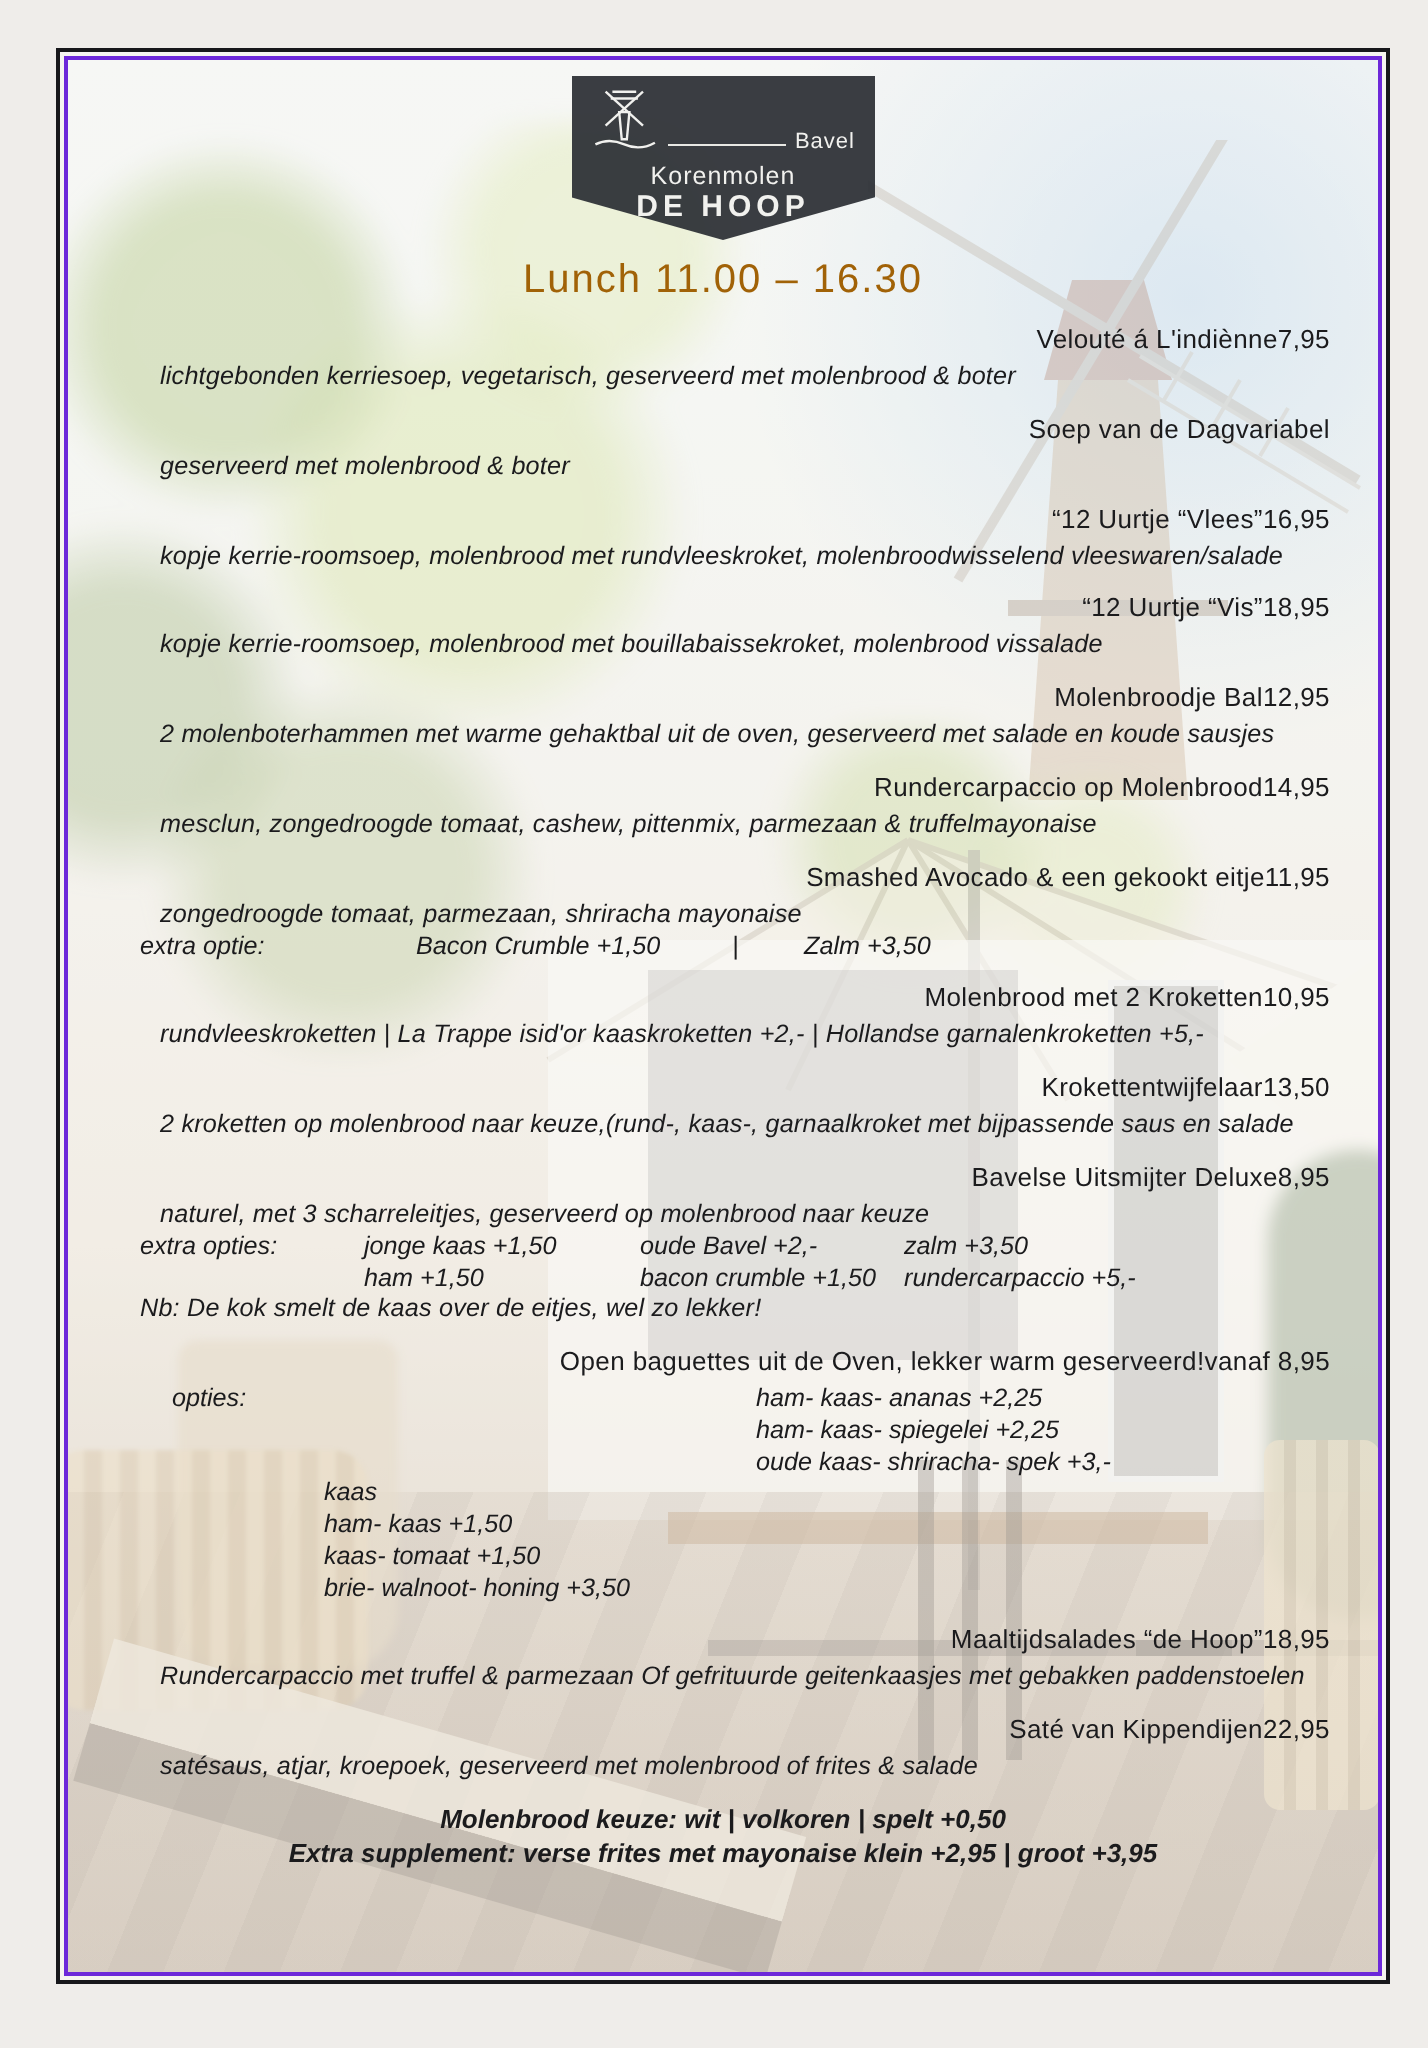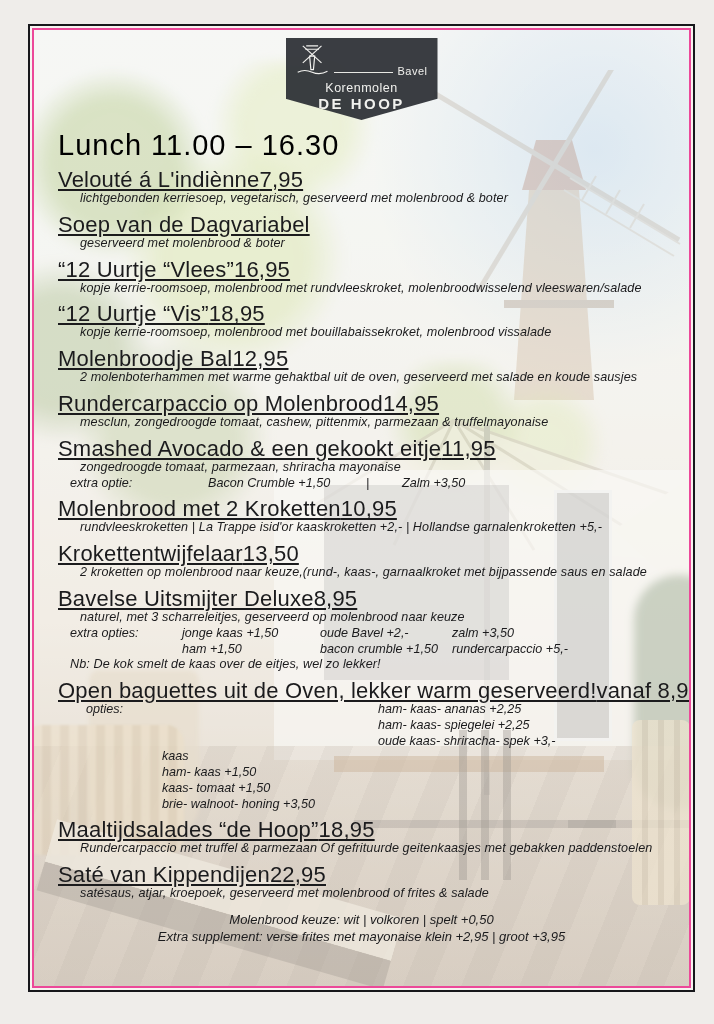--- a/index.html
+++ b/index.html
@@ -6,21 +6,21 @@
   body {
     width:714px; height:1024px; position:relative; overflow:hidden;
     background:#efedea; font-family:"Liberation Sans", sans-serif; color:#1b1b1d;
   }
   
   .frame-outer {
     position:absolute; left:28px; top:24px; width:667px; height:968px;
     border:2px solid #17171b; box-sizing:border-box; background:#f6f4f0;
   }
   .frame-inner {
-    position:absolute; inset:2px; border:2px solid #ec4899; overflow:hidden;padding-left:25px;
+    position:absolute; inset:2px; border:2px solid #6d28d9; overflow:hidden;padding-left:25px;
   }
   
   .photo { position:absolute; inset:0; z-index:0; }
   .photo > div, .photo > svg { position:absolute; }
   .ph-base { inset:0;
     background:linear-gradient(180deg,#f0f1ee 0%,#eef0ea 18%,#edeae2 40%,#e8e0d2 62%,#dacebd 78%,#cdbeab 100%); }
   .ph-sky { top:0; right:0; width:48%; height:36%;
     background:radial-gradient(ellipse at 70% 35%, rgba(160,196,228,.55), rgba(160,196,228,0) 72%); }
   .ph-leaves1 { left:-50px; top:30px; width:430px; height:470px; filter:blur(5px);
     background:
@@ -62,40 +62,40 @@
     width:152px; height:82px; margin:2px auto 0; padding:6px 10px 0; box-sizing:border-box;
     background:rgba(46,49,54,.94); color:#f1f1ee; text-align:center;
     clip-path:polygon(0 0, 100% 0, 100% 74%, 50% 100%, 0 74%);
   }
   .badge-top { display:flex; align-items:flex-end; gap:4px; }
   .badge-rule { flex:1; border-top:1px solid #e8e8e4; margin-bottom:7px; }
   .badge-region { font-size:11px; letter-spacing:.5px; margin-bottom:3px; }
   .badge-l1 { font-size:12.5px; letter-spacing:.5px; margin-top:1px; }
   .badge-l2 { font-size:15px; font-weight:bold; letter-spacing:2.5px; }
   
-  .page-title { text-align:left; font-size:29px; letter-spacing:1px; margin:9px 0 4px; color:#000000; }
+  .page-title { text-align:center; font-size:20px; letter-spacing:1px; margin:9px 0 4px; color:#a16207; }
   
   .item { margin-top:6px; }
-  .item-head { display:flex; justify-content:flex-start; align-items:baseline;
-    font-size:22px; line-height:23px; letter-spacing:.2px;text-decoration:underline; }
+  .item-head { display:flex; justify-content:flex-end; align-items:baseline;
+    font-size:13px; line-height:23px; letter-spacing:.2px; }
   .item-name { white-space:nowrap; }
   .item-price { white-space:nowrap; }
   .desc { font-style:italic; font-size:12.6px; line-height:15.8px; margin-left:22px; letter-spacing:.1px; }
   .desc.tight { margin-left:12px; }
   .opt-row { display:grid; grid-template-columns:112px 138px 132px auto;
     font-style:italic; font-size:12.6px; line-height:15.8px; margin-left:12px; }
   .extra-row { display:grid; grid-template-columns:138px 158px 36px auto;
     font-style:italic; font-size:12.6px; line-height:15.8px; margin-left:12px; }
   .bag-opts { display:flex; font-style:italic; font-size:12.6px; line-height:15.8px; margin-left:28px; }
   .bag-label { width:76px; }
   .bag-col1 { width:216px;margin-top:47px; }
   .bag-col2 { flex:1; }
   .bold { font-weight:normal; font-style:italic; }
   
-  .footer { text-align:center; font-weight:normal; font-style:italic; font-size:13px; line-height:17px; margin-top:9px; }
+  .footer { text-align:center; font-weight:bold; font-style:italic; font-size:13px; line-height:17px; margin-top:9px; }
 </style>
 </head>
 <body>
 
 <div class="frame-outer">
   <div class="frame-inner">
 
     <div class="photo">
       <div class="ph-base"></div>
       <div class="ph-sky"></div>

